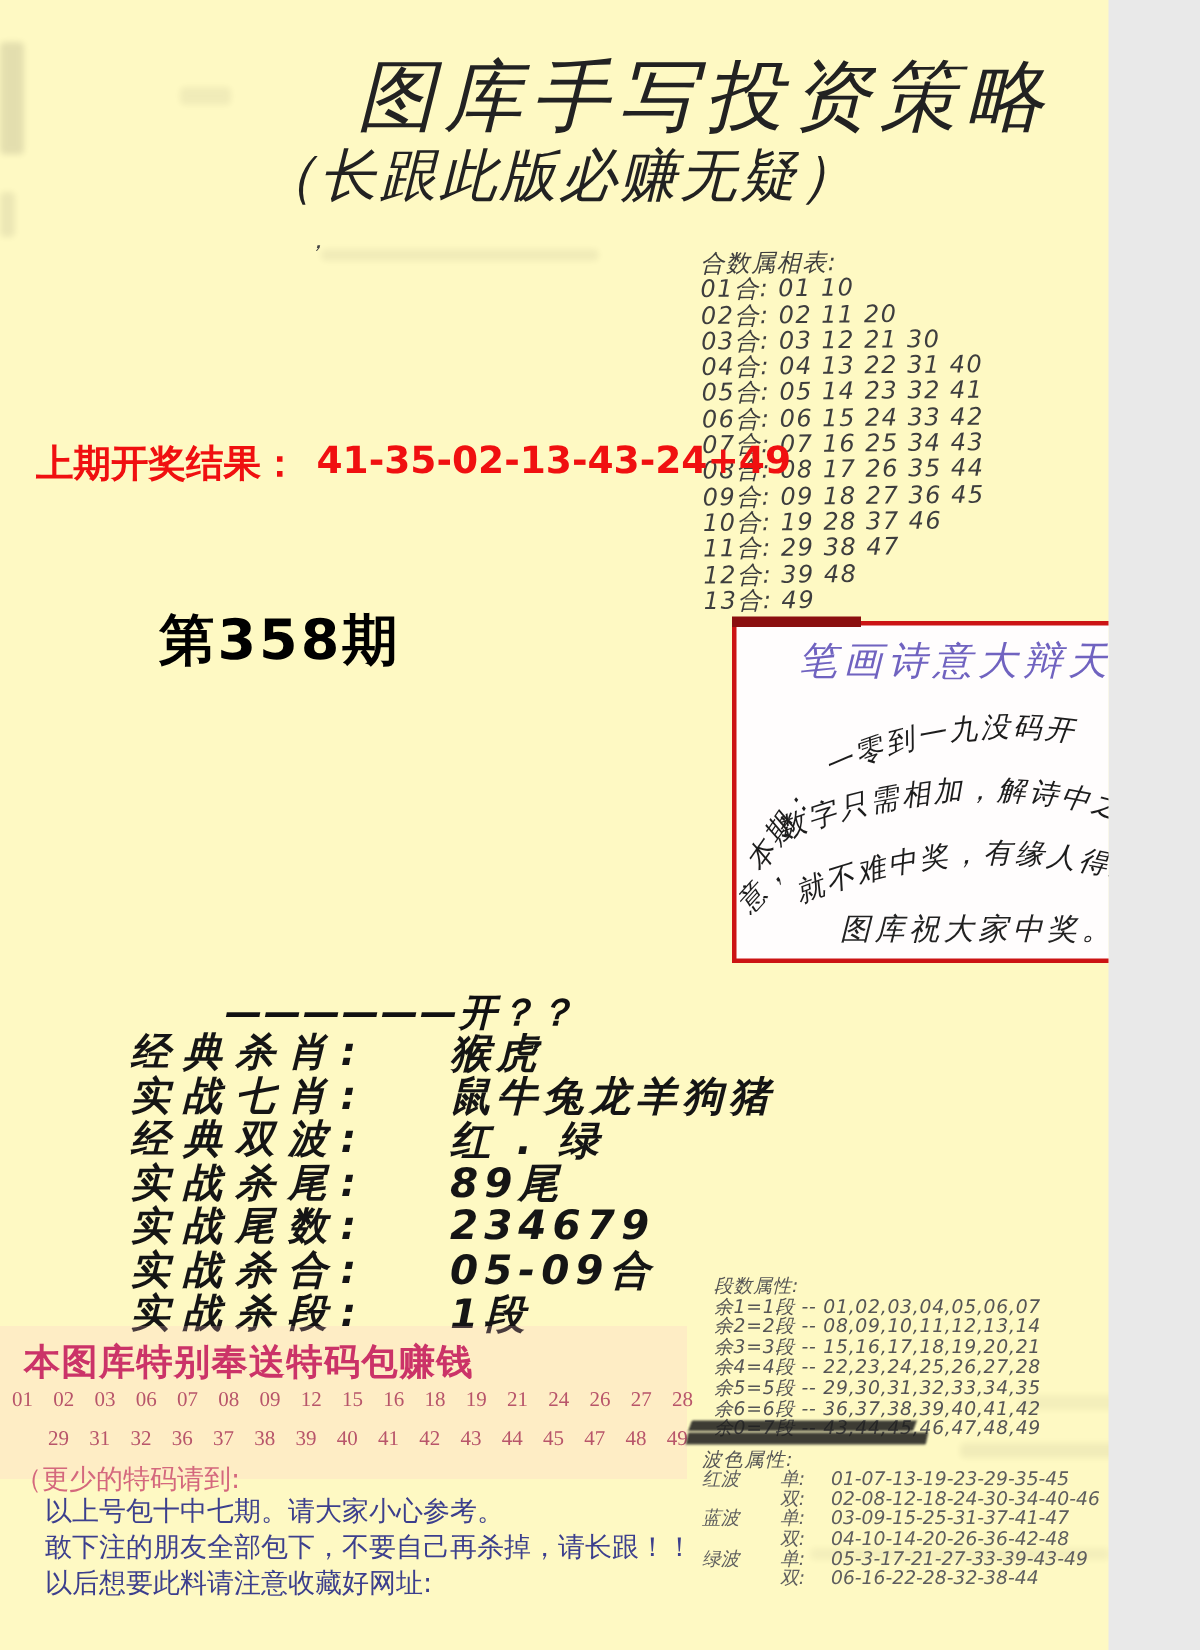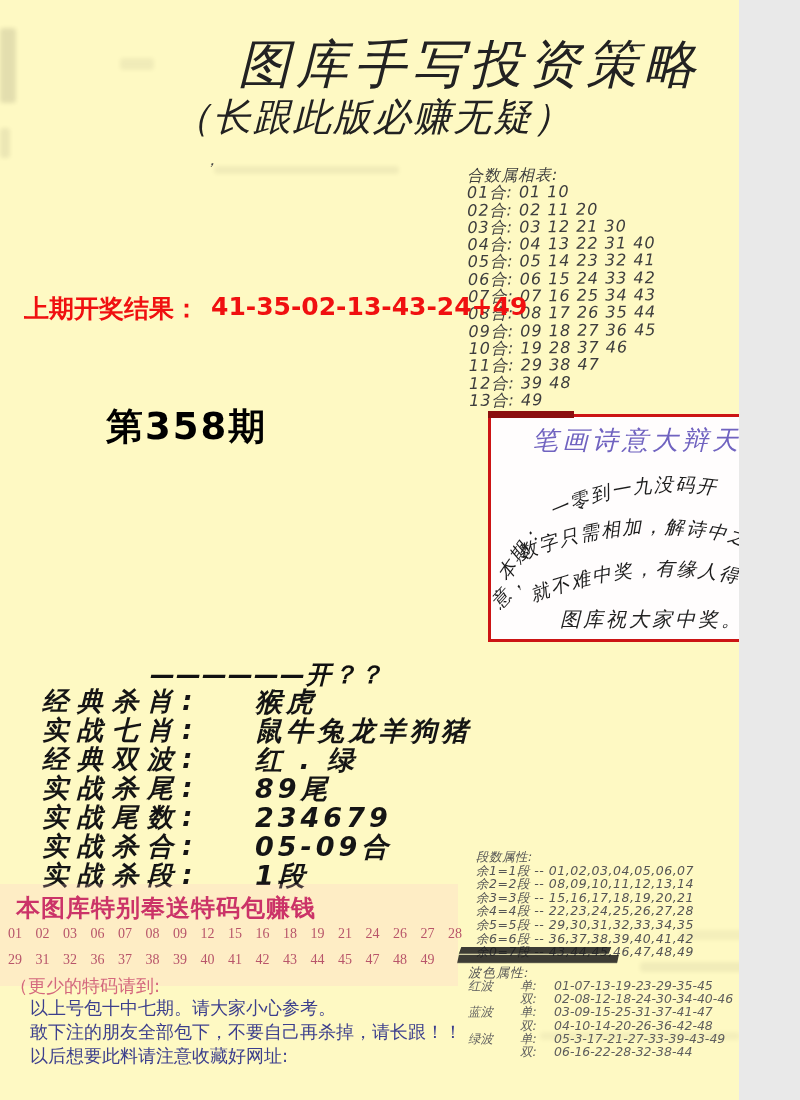--- a/index.html
+++ b/index.html
@@ -35,31 +35,31 @@
   #poem-box::before{content:"";position:absolute;top:-6px;left:-3px;width:86px;height:7px;background:#8b0f0f;}
   #poem-title{margin-top:6px;text-align:center;font-size:26px;letter-spacing:4px;color:#7063c0;}
   #poem-svg{display:block;margin-top:2px;}
   #poem-svg text, #poem-svg textPath{font-family:"DejaVu Sans",sans-serif;font-style:italic;
              font-size:19px;fill:#1c1c1c;letter-spacing:2px;}
   #poem-closing{text-align:center;font-size:20px;letter-spacing:3px;color:#222;margin-top:-4px;}
 
   
   #open-line{left:150px;top:658px;font-size:25px;font-weight:bold;color:#111;letter-spacing:1px;}
   #strategy{left:42px;top:687px;}
-  .srow{display:flex;height:29px;align-items:center;font-weight:bold;font-size:26px;color:#151515;}
+  .srow{display:flex;height:29px;align-items:center;font-weight:bold;font-size:26px;color:#151515;margin-left:45px;}
   .srow .lab{width:205px;letter-spacing:9px;white-space:nowrap;}
   .srow .val{margin-left:8px;font-size:27px;letter-spacing:4px;white-space:nowrap;}
 
   
   #pink-bg{left:0px;top:884px;width:458px;height:102px;background:rgba(255,195,205,0.22);}
   #free-title{left:16px;top:892px;font-size:24px;font-weight:bold;color:#cb3368;letter-spacing:1px;}
   .numrow{left:8px;font-size:14px;color:#b8556a;font-family:"Liberation Serif",serif;
           word-spacing:10px;white-space:nowrap;}
   #numrow1{top:926px;}
-  #numrow2{top:952px;}
+  #numrow2{top:952px;margin-left:24px;}
   #more-note{left:10px;top:974px;font-size:18px;color:#d4687d;}
   #tips{left:30px;top:996px;font-size:18px;line-height:24px;color:#3c3f8d;}
 
   
   #segment-table{left:476px;top:850px;font-size:12.5px;line-height:13.6px;color:#555;letter-spacing:0.5px;}
 
   
   #smudge{left:458px;top:946px;width:178px;height:20px;}
   #smudge .bar{position:absolute;background:#1c1c1c;filter:blur(0.7px);opacity:0.85;}
   #smudge .b1{left:2px;top:1px;width:150px;height:7px;transform:skewX(-20deg);}

